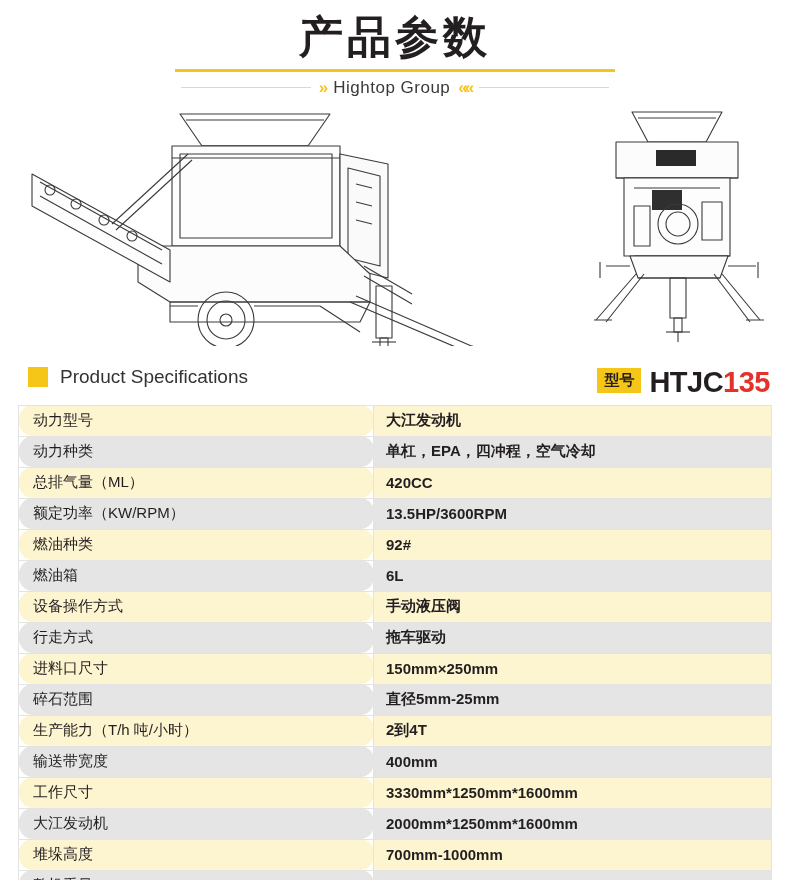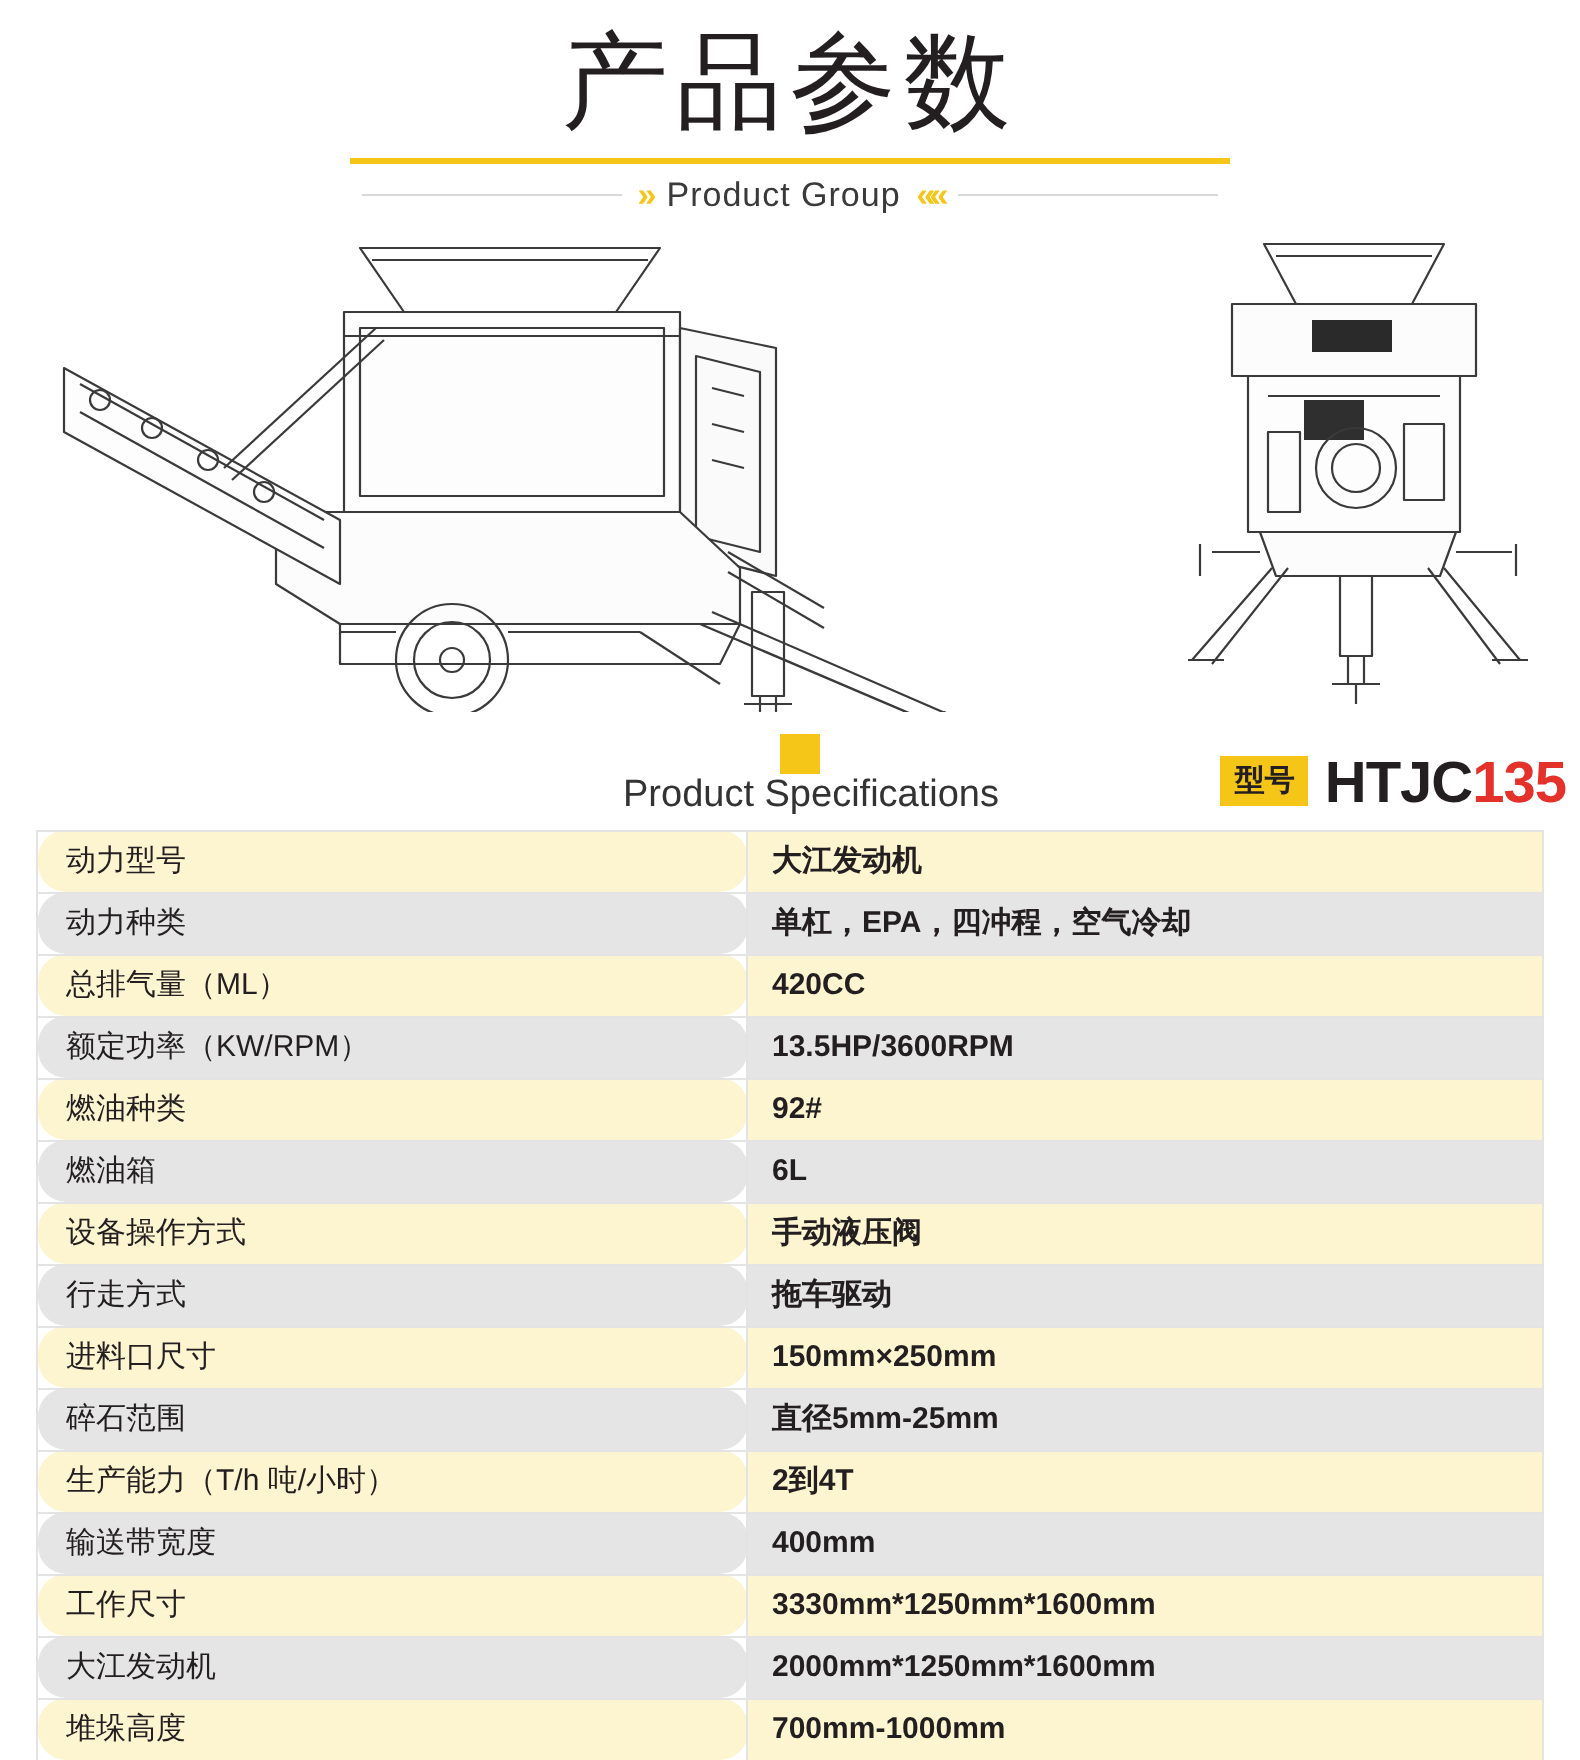--- a/index.html
+++ b/index.html
@@ -16,22 +16,22 @@
     position: relative;
   }
 
   
   .header {
     padding-top: 12px;
     text-align: center;
     position: relative;
   }
   .header-title {
-    font-size: 53px;
-    font-weight: normal;
+    font-size: 44px;
+    font-weight: bold;
     letter-spacing: 4px;
     color: #231f20;
     line-height: 1.15;
   }
   .header-underline {
     width: 440px;
     height: 3px;
     background: #f5c518;
     margin: 6px auto 0 auto;
   }
@@ -71,26 +71,25 @@
     top: 0;
   }
   .illu-right {
     position: absolute;
     right: 20px;
     top: 0;
   }
 
   
   .section-bar {
-    margin: 6px 7px 8px 28px;
+    margin: 6px 20px 8px 28px;
     display: flex;
     align-items: center;
     height: 40px;
     position: relative;
-    flex-direction: column;
   }
   .sq-marker {
     width: 20px;
     height: 20px;
     background: #f5c518;
     margin-right: 12px;
     flex: none;
   }
   .section-title {
     font-size: 19px;
@@ -160,21 +159,21 @@
 </style>
 </head>
 <body>
 
 <div class="header">
   <div class="header-title">产品参数</div>
   <div class="header-underline"></div>
   <div class="header-sub">
     <div class="sub-line"></div>
     <span class="chev">»</span>
-    <span class="header-sub-text">Product Group</span>
+    <span class="header-sub-text">Hightop Group</span>
     <span class="chev">««</span>
     <div class="sub-line"></div>
   </div>
 </div>
 
 <div class="illustration">
 
   <svg class="illu-left" width="470" height="240" viewBox="0 0 470 240">
     <g fill="none" stroke="#3a3a3a" stroke-width="1.1" stroke-linejoin="round">
 

